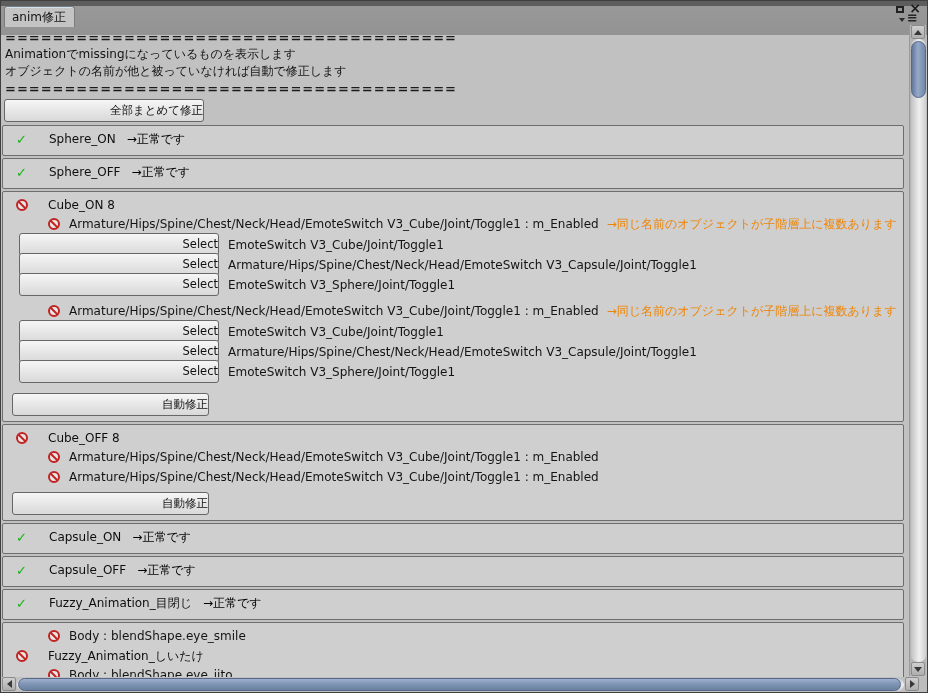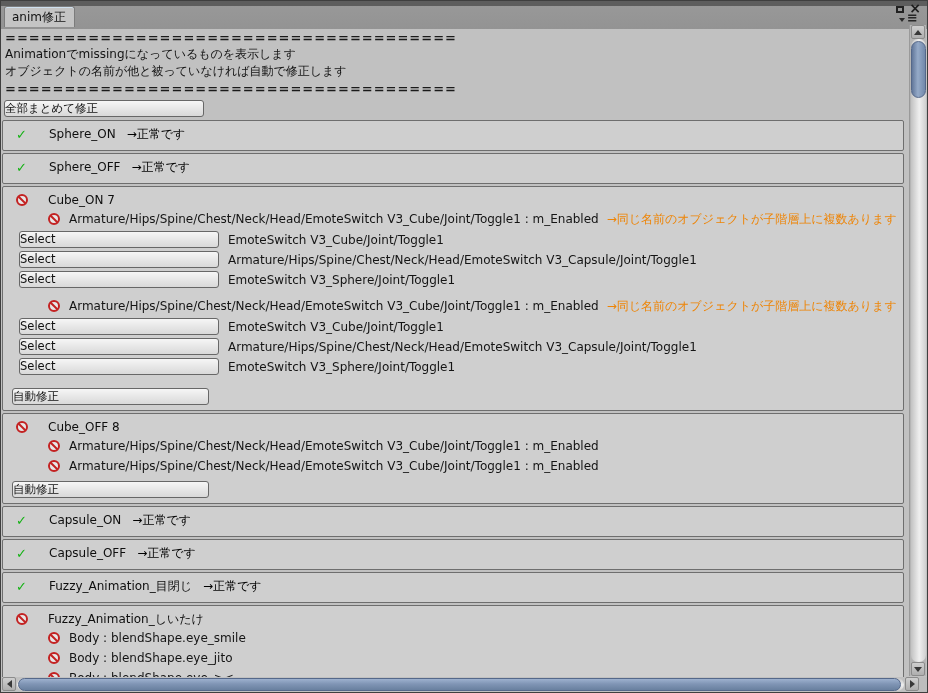--- a/index.html
+++ b/index.html
@@ -9,21 +9,21 @@
   .window {
     position: relative;
     width: 928px; height: 693px;
     background: #c1c1c1;
     border: 1px solid #3f3f3f;
     overflow: hidden;
   }
 
   
   .titlebar {
-    position: absolute; top:0; left:0; right:0; height: 28px;
+    position: absolute; top:0; left:0; right:0; height: 34px;
     background: linear-gradient(#5d5d5d 0px, #5d5d5d 5px, #989898 5px, #939393 100%);
   }
   .tab {
     position: absolute; left: 3px; top: 5px; height: 21px; min-width: 62px;
     padding: 2px 8px 0 7px;
     background: #c4c4c4;
     border: 1px solid #7c7c7c; border-bottom: none;
     border-radius: 3px 3px 0 0;
     box-shadow: inset 0 1px 0 #cfe0ee;
     font-size: 12px; color: #111;
@@ -51,25 +51,25 @@
     overflow: hidden; padding: 2px 0 0 0;
   }
   .info-line {
     font-size: 12px; line-height: 17px; color: #141414; padding-left: 4px;
     white-space: nowrap;
   }
   .sep { font-size: 13px; letter-spacing: 1px; font-weight: bold; color:#1a1a1a; }
 
   .btn {
     display: inline-block;
-    height: 17px; line-height: 15px;
+    height: 23px; line-height: 15px;
     background: linear-gradient(#f6f6f6, #e7e7e7 50%, #d9d9d9);
     border: 1px solid #676767;
     border-radius: 3px;
-    font-size: 11.5px; color: #101010; text-align: left;
+    font-size: 11.5px; color: #101010; text-align: right;
     font-family: inherit;
   }
   .btn-fixall { width: 200px; margin: 2px 0 1px 3px; }
 
   
   .item-box {
     margin: 2px 4px 0 1px;
     background: #cfcfcf;
     border: 1px solid #6e6e6e;
     border-radius: 2px;
@@ -176,21 +176,21 @@
         </div>
         <div class="item-box">
           <div class="row row-head">
             <span class="icon-check">✓</span>
             <span class="item-name">Sphere_OFF</span>
             <span class="status-ok">→正常です</span>
           </div>
         </div>
         <div class="item-box"><div class="row row-head">
             <span class="icon-deny"></span>
-            <span class="item-name">Cube_ON 7</span>
+            <span class="item-name">Cube_ON 8</span>
           </div><div class="row row-err">
             <span class="icon-deny"></span>
             <span class="err-path">Armature/Hips/Spine/Chest/Neck/Head/EmoteSwitch V3_Cube/Joint/Toggle1 : m_Enabled</span>
             <span class="warn-text">→同じ名前のオブジェクトが子階層上に複数あります</span>
           </div><div class="row row-sel">
             <button class="btn btn-select">Select</button>
             <span class="cand-label">EmoteSwitch V3_Cube/Joint/Toggle1</span>
           </div><div class="row row-sel">
             <button class="btn btn-select">Select</button>
             <span class="cand-label">Armature/Hips/Spine/Chest/Neck/Head/EmoteSwitch V3_Capsule/Joint/Toggle1</span>
@@ -236,27 +236,27 @@
           </div>
         </div>
         <div class="item-box">
           <div class="row row-head">
             <span class="icon-check">✓</span>
             <span class="item-name">Fuzzy_Animation_目閉じ</span>
             <span class="status-ok">→正常です</span>
           </div>
         </div>
         <div class="item-box">
+          <div class="row row-err">
+            <span class="icon-deny"></span>
+            <span class="err-path">Body : blendShape.eye_smile</span>
+          </div>
           <div class="row row-head">
             <span class="icon-deny"></span>
             <span class="item-name">Fuzzy_Animation_しいたけ</span>
-          </div>
-          <div class="row row-err">
-            <span class="icon-deny"></span>
-            <span class="err-path">Body : blendShape.eye_smile</span>
           </div>
           <div class="row row-err">
             <span class="icon-deny"></span>
             <span class="err-path">Body : blendShape.eye_jito</span>
           </div>
           <div class="row row-err">
             <span class="icon-deny"></span>
             <span class="err-path">Body : blendShape.eye_&gt;&lt;</span>
           </div>
         </div>

